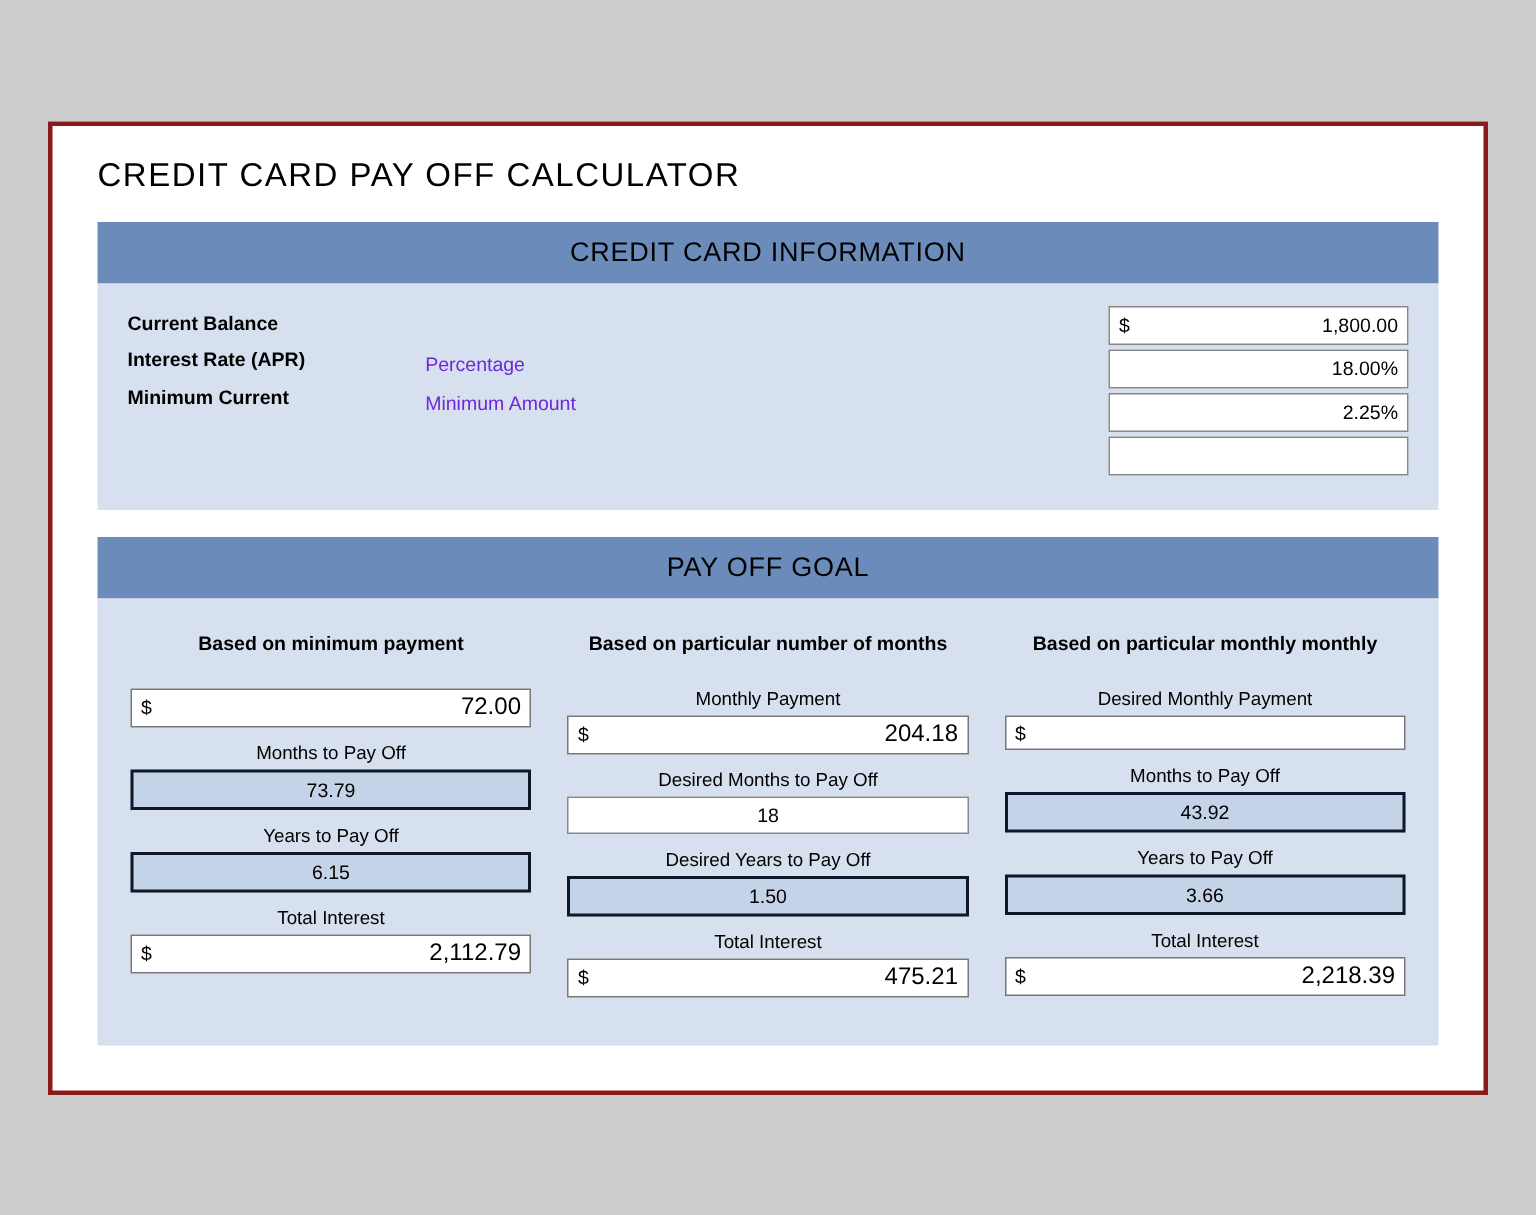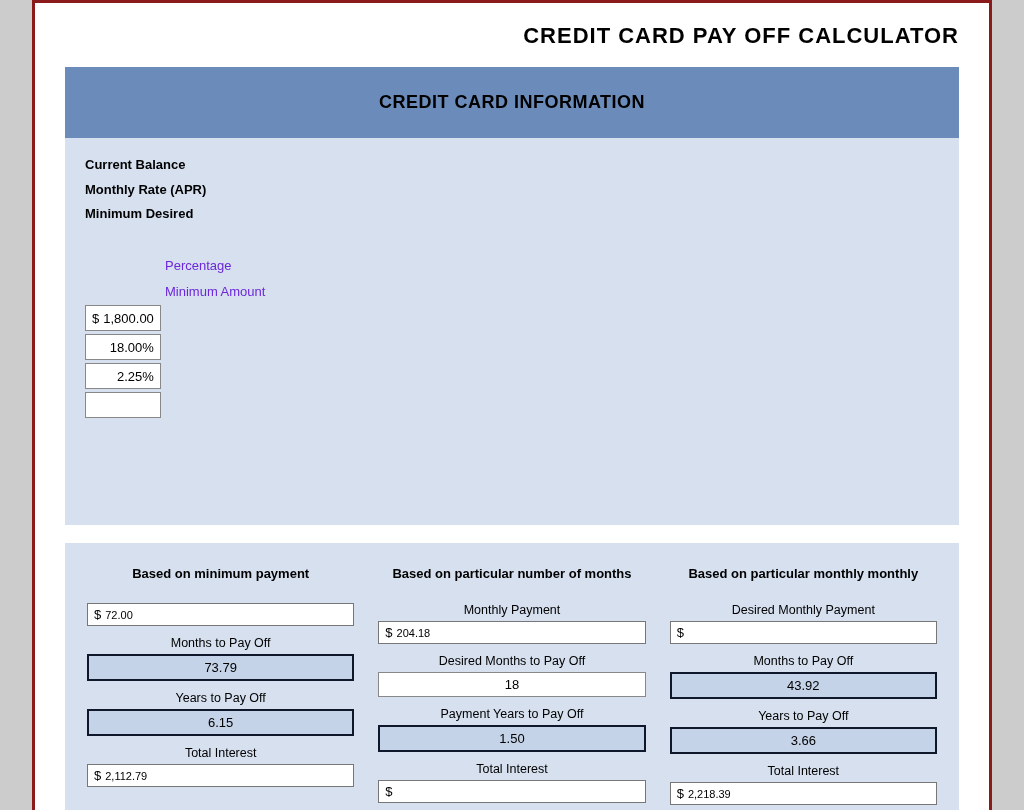--- a/index.html
+++ b/index.html
@@ -11,46 +11,45 @@
       min-height: 100vh;
       font-family: Arial, sans-serif;
     }
     .calculator-wrapper {
       background: white;
       border: 3px solid #8b1a1a;
       width: 960px;
       padding: 20px 30px 30px;
     }
     .main-title {
-      text-align: right;
+      text-align: left;
       font-size: 22px;
-      font-weight: bold;
+      font-weight: normal;
       letter-spacing: 1px;
       margin-bottom: 18px;
       color: #000;
     }
     .section-header {
       background: #6b8cba;
       text-align: center;
       font-size: 18px;
-      font-weight: bold;
-      color: #000;
-      padding: 25px;
+      font-weight: normal;
+      color: #000;
+      padding: 10px;
       letter-spacing: 0.5px;
     }
     .credit-info-section {
       background: #d6e0ef;
       padding: 15px 20px 20px;
       margin-bottom: 18px;
     }
     .credit-info-grid {
       display: flex;
       align-items: flex-start;
       justify-content: space-between;
-      flex-direction: column;
     }
     .credit-info-labels {
       flex: 0 0 auto;
     }
     .credit-info-labels p {
       font-size: 13px;
       font-weight: bold;
       line-height: 1.9;
       color: #000;
     }
@@ -134,21 +133,22 @@
       background: white;
       padding: 3px 6px;
       margin-bottom: 2px;
     }
     .input-row .dollar {
       font-size: 13px;
       margin-right: 4px;
     }
     .input-row .val {
       flex: 1;
-      font-size: 11px;
+      text-align: right;
+      font-size: 16px;
     }
     .result-box {
       border: 2px solid #0f172a;
       background: #c5d3e8;
       text-align: center;
       font-size: 13px;
       padding: 4px 6px;
       margin-bottom: 2px;
     }
     .result-box-white {
@@ -166,22 +166,22 @@
 <div class="calculator-wrapper">
   <h1 class="main-title">CREDIT CARD PAY OFF CALCULATOR</h1>
 
   <div>
     <div class="section-header">CREDIT CARD INFORMATION</div>
   </div>
   <div class="credit-info-section">
     <div class="credit-info-grid">
       <div class="credit-info-labels">
         <p>Current Balance</p>
-        <p>Monthly Rate (APR)</p>
-        <p>Minimum Desired</p>
+        <p>Interest Rate (APR)</p>
+        <p>Minimum Current</p>
       </div>
       <div class="credit-info-middle">
         <p>Percentage</p>
         <p>Minimum Amount</p>
       </div>
       <div class="credit-info-values">
         <div class="value-cell">
           <span class="dollar">$</span>
           <span class="val">1,800.00</span>
         </div>
@@ -189,20 +189,23 @@
           <span class="val">18.00%</span>
         </div>
         <div class="value-cell">
           <span class="val">2.25%</span>
         </div>
         <div class="empty-cell"></div>
       </div>
     </div>
   </div>
 
+  <div>
+    <div class="section-header">PAY OFF GOAL</div>
+  </div>
   <div class="payoff-section">
     <div class="payoff-columns">
 
       <div class="payoff-col">
         <div class="col-header">Based on minimum payment</div>
         <div class="input-row">
           <span class="dollar">$</span>
           <span class="val">72.00</span>
         </div>
         <div class="field-label">Months to Pay Off</div>
@@ -218,25 +221,26 @@
 
       <div class="payoff-col">
         <div class="col-header">Based on particular number of months</div>
         <div class="field-label">Monthly Payment</div>
         <div class="input-row">
           <span class="dollar">$</span>
           <span class="val">204.18</span>
         </div>
         <div class="field-label">Desired Months to Pay Off</div>
         <div class="result-box-white">18</div>
-        <div class="field-label">Payment Years to Pay Off</div>
+        <div class="field-label">Desired Years to Pay Off</div>
         <div class="result-box">1.50</div>
         <div class="field-label">Total Interest</div>
         <div class="input-row">
           <span class="dollar">$</span>
+          <span class="val">475.21</span>
         </div>
       </div>
 
       <div class="payoff-col">
         <div class="col-header">Based on particular monthly monthly</div>
         <div class="field-label">Desired Monthly Payment</div>
         <div class="input-row">
           <span class="dollar">$</span>
         </div>
         <div class="field-label">Months to Pay Off</div>

